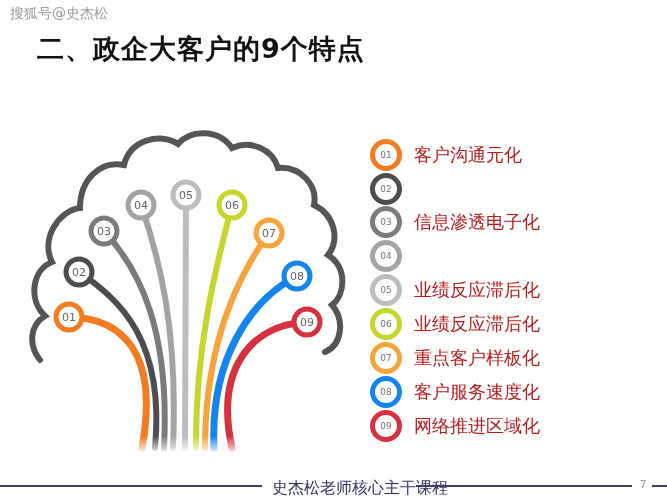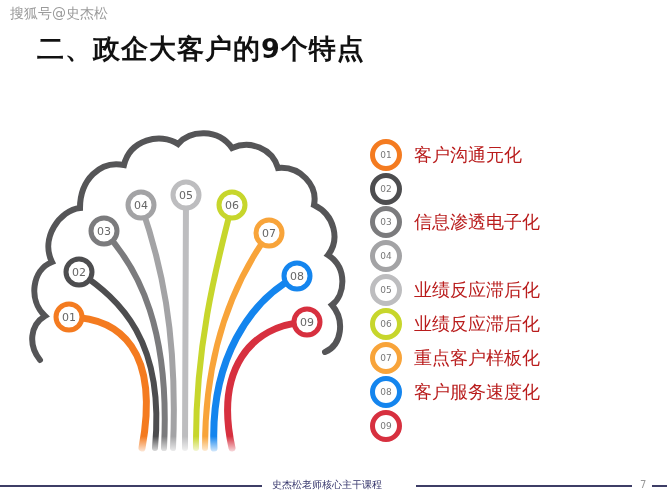--- a/index.html
+++ b/index.html
@@ -5,21 +5,21 @@
   html,body{margin:0;padding:0;background:#fff;}
   body{width:667px;height:500px;position:relative;overflow:hidden;font-family:"DejaVu Sans","Liberation Sans",sans-serif;}
   .watermark{position:absolute;left:10px;top:5px;font-size:14px;color:#9a9a9a;letter-spacing:0px;}
   .title{position:absolute;left:37px;top:31px;font-size:27px;font-weight:bold;color:#111;letter-spacing:1px;text-align:right;}
   svg.tree{position:absolute;left:0;top:0;}
   .list{position:absolute;left:370px;top:139px;}
   .item{position:absolute;left:0;height:32px;display:flex;align-items:center;white-space:nowrap;}
   .badge{width:22px;height:22px;border-radius:50%;border:5px solid #f47b20;background:#fff;display:flex;align-items:center;justify-content:center;font-size:9px;color:#777;box-sizing:content-box;}
   .label{margin-left:12px;font-size:18px;color:#b91c1c;}
   .footer-line{position:absolute;height:2px;background:#3d3d66;top:485px;}
-  .footer-text{position:absolute;left:272px;top:478px;font-size:10px;color:#33336a;}
+  .footer-text{position:absolute;left:272px;top:478px;font-size:16px;color:#33336a;}
   .page-num{position:absolute;left:640px;top:479px;font-size:10px;color:#999;}
 </style>
 </head>
 <body>
 
 <div class="watermark">搜狐号@史杰松</div>
 <div class="title">二、政企大客户的9个特点</div>
 
 <svg class="tree" width="667" height="500" viewBox="0 0 667 500">
   <defs>
@@ -121,20 +121,21 @@
   <div class="item" style="top:203px">
     <div class="badge" style="border-color:#f8a43a">07</div>
     <span class="label">重点客户样板化</span>
   </div>
   <div class="item" style="top:237px">
     <div class="badge" style="border-color:#1485ee">08</div>
     <span class="label">客户服务速度化</span>
   </div>
   <div class="item" style="top:271px">
     <div class="badge" style="border-color:#d7303f">09</div>
+    <span class="label">网络推进区域化</span>
   </div>
 </div>
 
 <div class="footer-line" style="left:0;width:262px"></div>
 <div class="footer-text">史杰松老师核心主干课程</div>
 <div class="footer-line" style="left:416px;width:216px"></div>
 <div class="page-num">7</div>
 <div class="footer-line" style="left:652px;width:15px"></div>
 
 </body></html>

